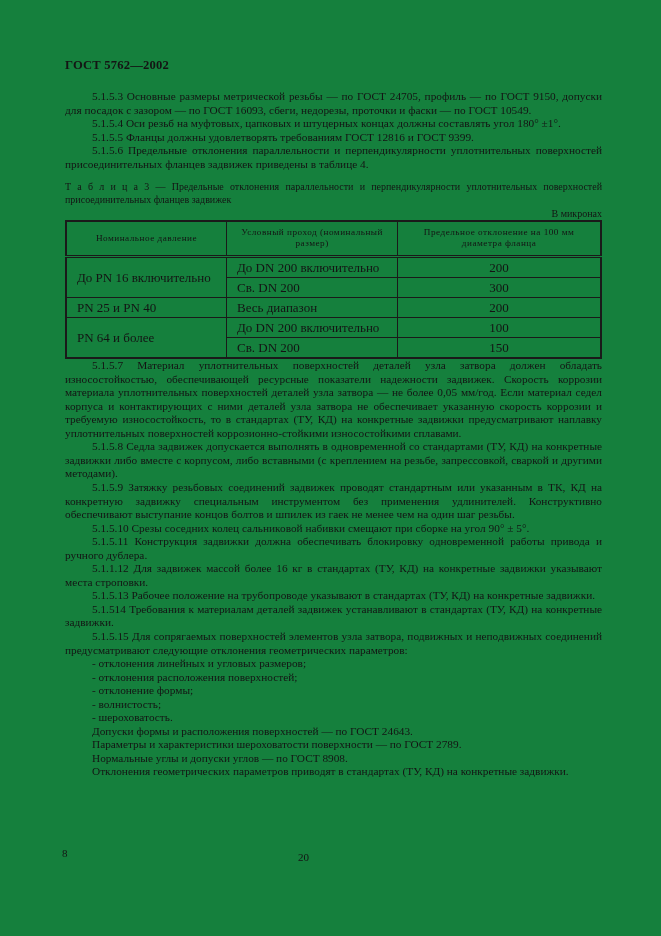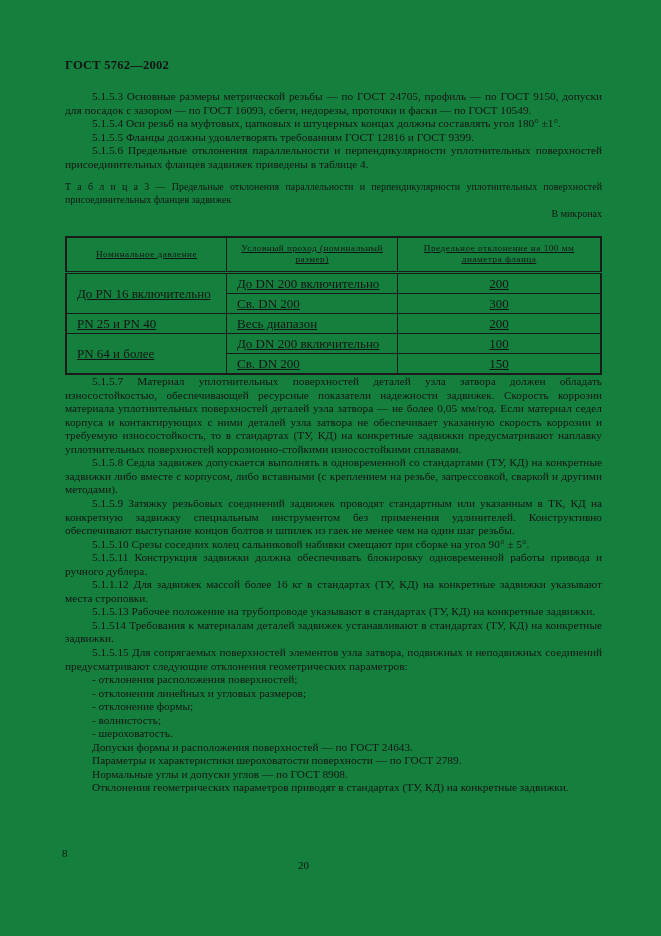--- a/index.html
+++ b/index.html
@@ -40,23 +40,22 @@
   .units-note {
     font-size:10px;
     line-height:12px;
     text-align:right;
     margin-top:1px;
   }
   table.dev-table {
     border-collapse:collapse;
     table-layout:fixed;
     width:100%;
-    margin-top:16px;
+    margin-top:0;
     border:2px solid #1a1a1a;
-    text-decoration:underline;
   }
   .dev-table col.c1 { width:30%; }
   .dev-table col.c2 { width:32%; }
   .dev-table col.c3 { width:38%; }
   .dev-table th {
     border:1px solid #1a1a1a;
     border-bottom:3px double #1a1a1a;
     font-weight:normal;
     font-size:9.2px;
     letter-spacing:0.5px;
@@ -73,21 +72,21 @@
     vertical-align:middle;
   }
   .dev-table td.num { text-align:center; padding:3.5px 4px; }
   .after-table { margin-top:16px; }
   .footer {
     position:absolute;
     left:65px; top:847px; width:537px;
     font-size:11px; line-height:13px;
   }
   .footer .pg-left { position:absolute; left:-3px; top:0; }
-  .footer .pg-center { position:absolute; left:233px; top:12px; }
+  .footer .pg-center { position:absolute; left:233px; top:4px; }
 </style>
 </head>
 <body>
 
 <div class="page">
   <div class="content">
 
     <div class="doc-code">ГОСТ 5762—2002</div>
 
     <p class="para">5.1.5.3 Основные размеры метрической резьбы — по ГОСТ 24705, профиль — по ГОСТ 9150, допуски для посадок с зазором — по ГОСТ 16093, сбеги,  недорезы, проточки и фаски — по ГОСТ 10549.</p>
@@ -140,22 +139,22 @@
 
     <p class="para after-table">5.1.5.7 Материал уплотнительных поверхностей деталей узла затвора должен обладать износостойкостью, обеспечивающей ресурсные показатели надежности задвижек. Скорость коррозии материала уплотнительных поверхностей деталей узла затвора — не более 0,05 мм/год. Если материал седел корпуса и контактирующих с ними деталей узла затвора не обеспечивает указанную скорость коррозии и требуемую износостойкость, то в стандартах (ТУ, КД) на конкретные задвижки предусматривают наплавку уплотнительных поверхностей коррозионно-стойкими износостойкими сплавами.</p>
     <p class="para">5.1.5.8 Седла задвижек допускается выполнять в одновременной со стандартами (ТУ, КД) на конкретные задвижки либо вместе с корпусом, либо вставными (с креплением на резьбе, запрессовкой, сваркой и другими методами).</p>
     <p class="para">5.1.5.9 Затяжку резьбовых соединений задвижек проводят стандартным или указанным в ТК, КД на конкретную задвижку специальным инструментом без применения удлинителей. Конструктивно обеспечивают выступание концов болтов и шпилек из гаек не менее чем на один шаг резьбы.</p>
     <p class="para">5.1.5.10 Срезы соседних колец сальниковой набивки смещают при сборке на угол 90° ± 5°.</p>
     <p class="para">5.1.5.11 Конструкция задвижки должна обеспечивать блокировку одновременной работы привода и ручного дублера.</p>
     <p class="para">5.1.1.12 Для задвижек массой более 16 кг в стандартах (ТУ, КД) на конкретные задвижки указывают места строповки.</p>
     <p class="para">5.1.5.13 Рабочее положение на трубопроводе указывают в стандартах (ТУ, КД) на конкретные задвижки.</p>
     <p class="para">5.1.514 Требования к материалам деталей задвижек устанавливают в стандартах (ТУ, КД) на конкретные задвижки.</p>
     <p class="para">5.1.5.15 Для сопрягаемых поверхностей элементов узла затвора, подвижных и неподвижных соединений предусматривают следующие отклонения геометрических параметров:</p>
+    <p class="para listitem">- отклонения линейных и угловых размеров;</p>
     <p class="para listitem">- отклонения расположения поверхностей;</p>
-    <p class="para listitem">- отклонения линейных и угловых размеров;</p>
     <p class="para listitem">- отклонение формы;</p>
     <p class="para listitem">- волнистость;</p>
     <p class="para listitem">- шероховатость.</p>
     <p class="para">Допуски формы и расположения поверхностей — по ГОСТ 24643.</p>
     <p class="para">Параметры и характеристики шероховатости поверхности — по ГОСТ 2789.</p>
     <p class="para">Нормальные углы и допуски углов — по ГОСТ 8908.</p>
     <p class="para">Отклонения  геометрических  параметров  приводят в стандартах (ТУ, КД) на конкретные задвижки.</p>
 
   </div>
 

